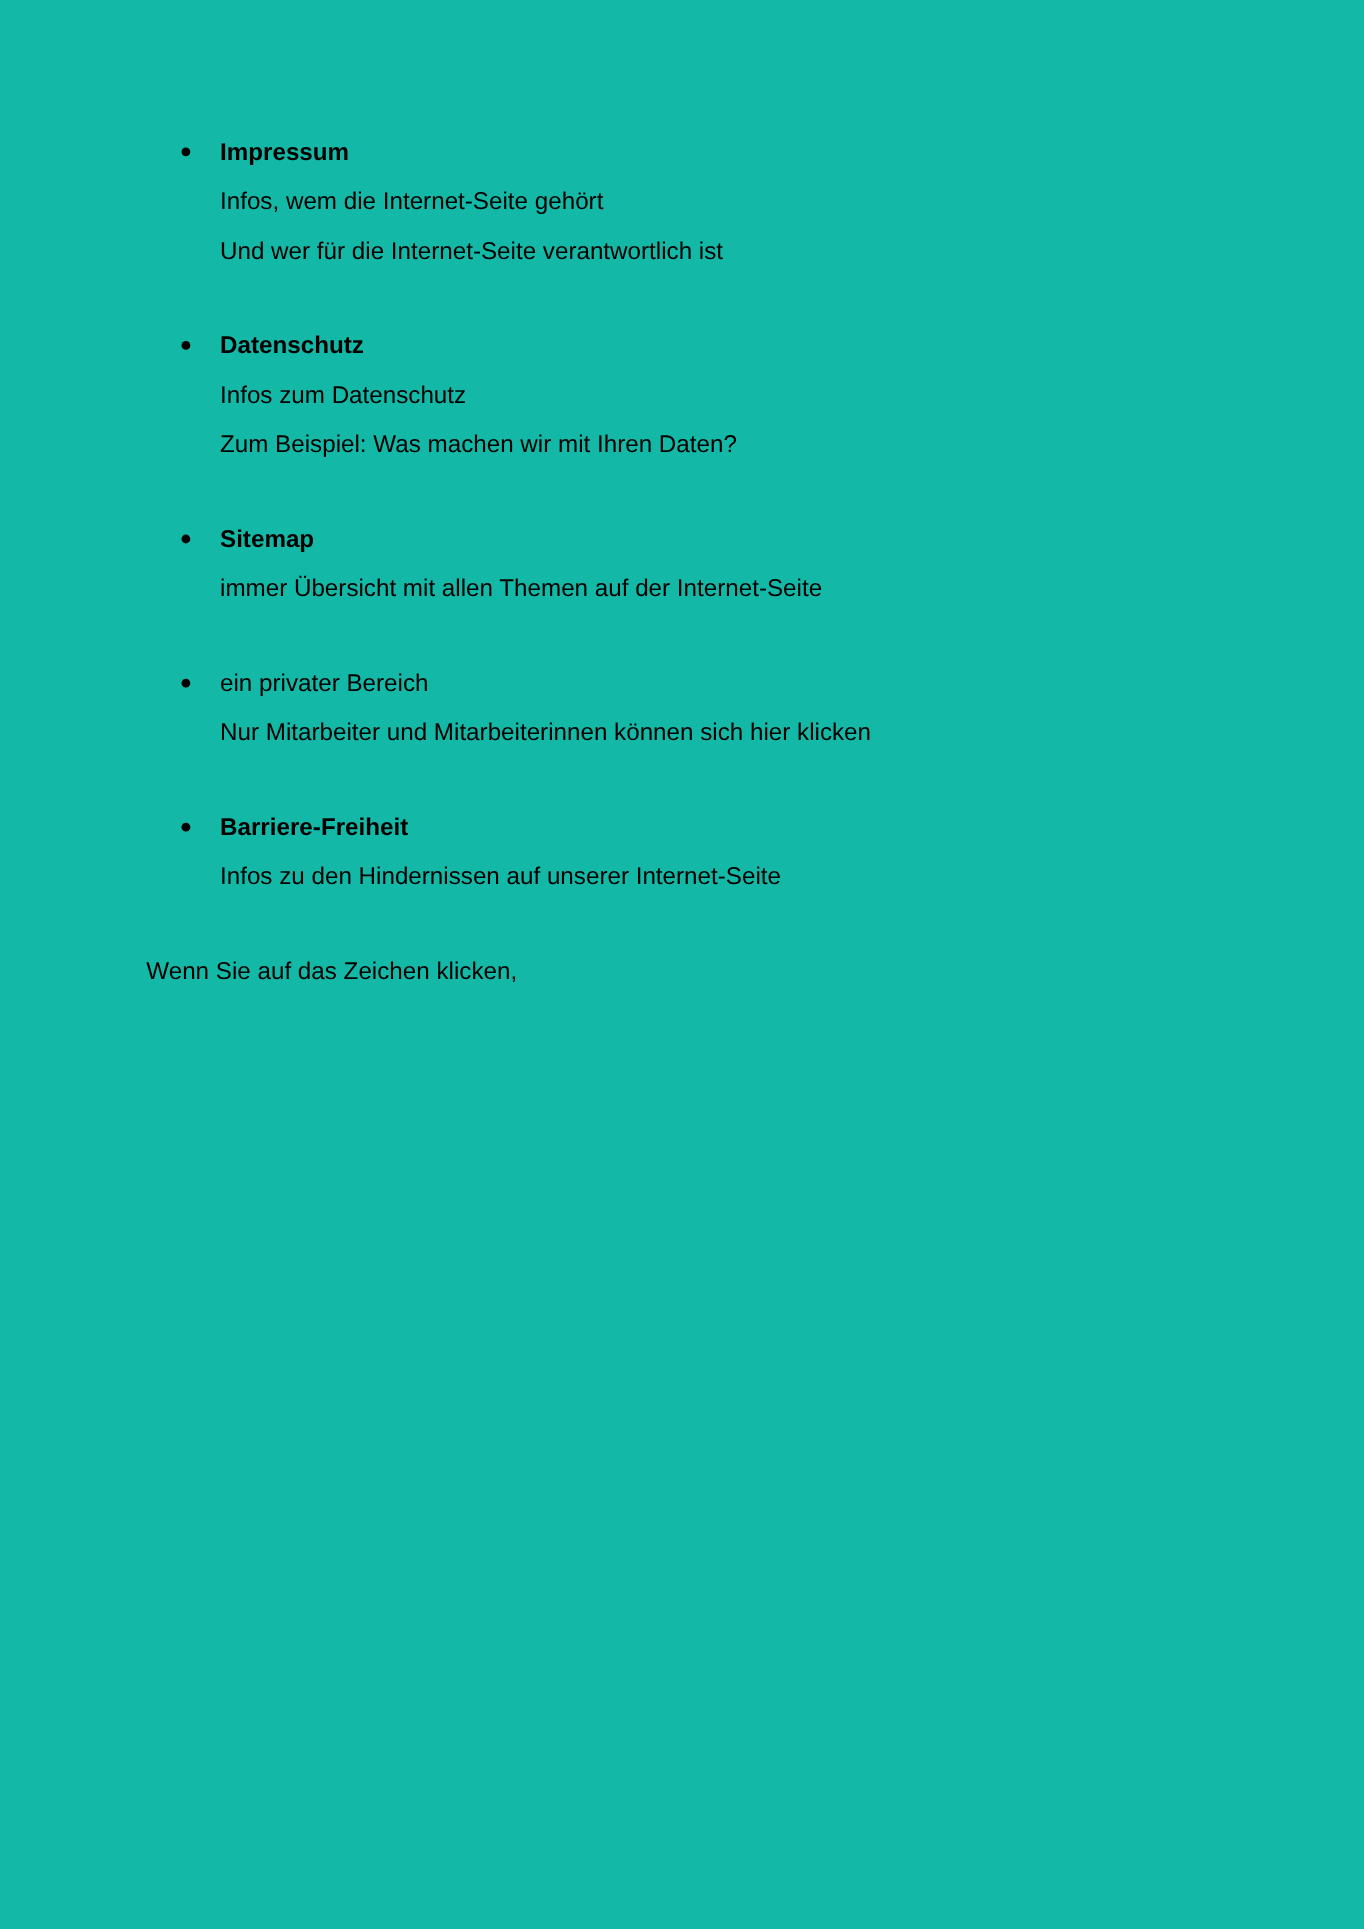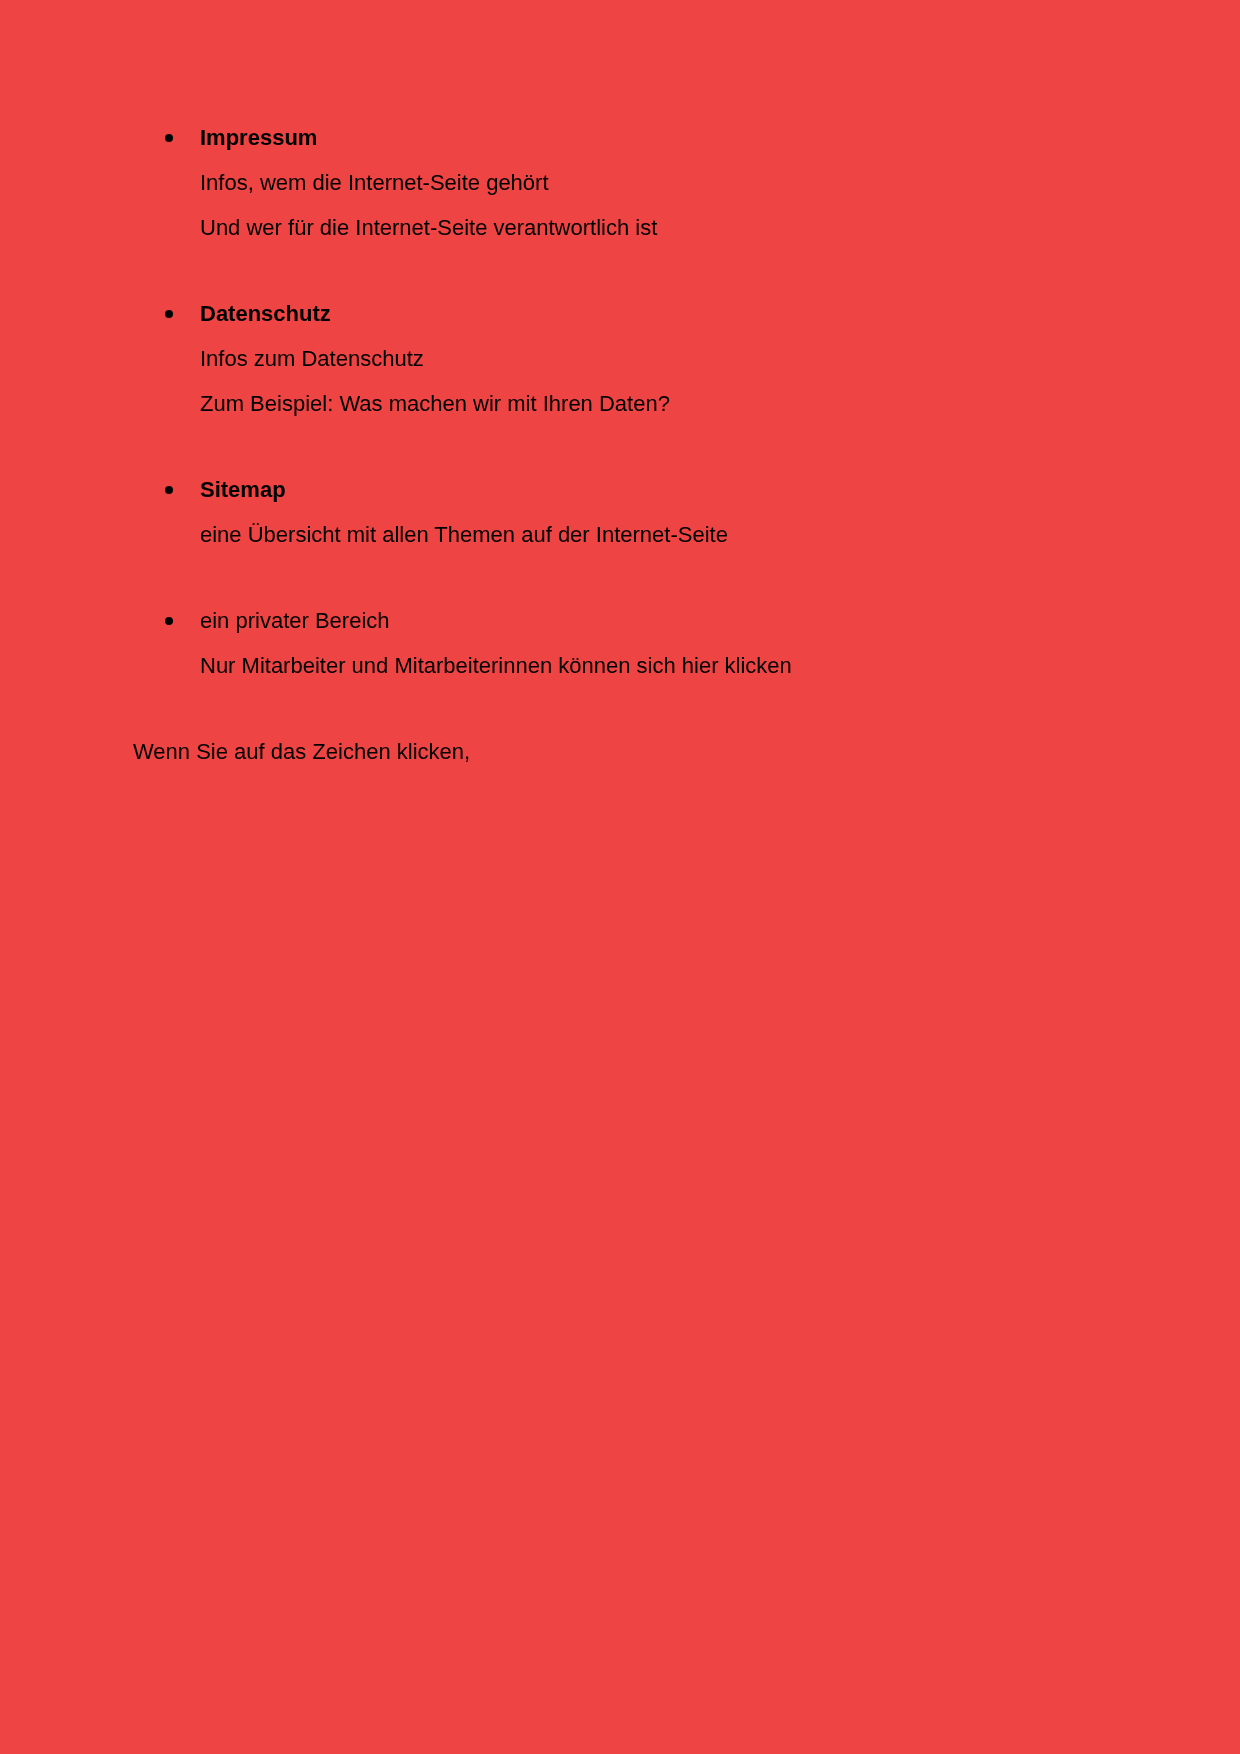--- a/index.html
+++ b/index.html
@@ -67,21 +67,21 @@
     line-height: 45px;
   }
   .note-line3 {
     margin-top: 5px;
     line-height: 45px;
   }
 </style>
 </head>
 <body>
 
-<div class="page" style="background: #ef4444; color: rgb(0, 0, 0);">
+<div class="page" style="background: #14b8a6; color: rgb(0, 0, 0);">
 
   <div class="links-list">
 
     <div class="list-item">
       <span class="bullet"></span>
       <div class="item-body">
         <div class="item-title">Impressum</div>
         <div class="item-line">Infos, wem die Internet-Seite gehört</div>
         <div class="item-line">Und wer für die Internet-Seite verantwortlich ist</div>
       </div>
@@ -93,32 +93,39 @@
         <div class="item-title">Datenschutz</div>
         <div class="item-line">Infos zum Datenschutz</div>
         <div class="item-line">Zum Beispiel: Was machen wir mit Ihren Daten?</div>
       </div>
     </div>
 
     <div class="list-item">
       <span class="bullet"></span>
       <div class="item-body">
         <div class="item-title">Sitemap</div>
-        <div class="item-line">eine Übersicht mit allen Themen auf der Internet-Seite</div>
+        <div class="item-line">immer Übersicht mit allen Themen auf der Internet-Seite</div>
       </div>
     </div>
 
     <div class="list-item">
       <span class="bullet"></span>
       <div class="item-body">
         <div class="item-line">ein privater Bereich</div>
         <div class="item-line">Nur Mitarbeiter und Mitarbeiterinnen können sich hier klicken</div>
       </div>
     </div>
 
+    <div class="list-item">
+      <span class="bullet"></span>
+      <div class="item-body">
+        <div class="item-title">Barriere-Freiheit</div>
+        <div class="item-line">Infos zu den Hindernissen auf unserer Internet-Seite</div>
+      </div>
+    </div>
 
   </div>
 
   <div class="note-section">
     <div class="note-line2">Wenn Sie auf das Zeichen klicken,</div>
   </div>
 
 </div>
 
 </body></html>

